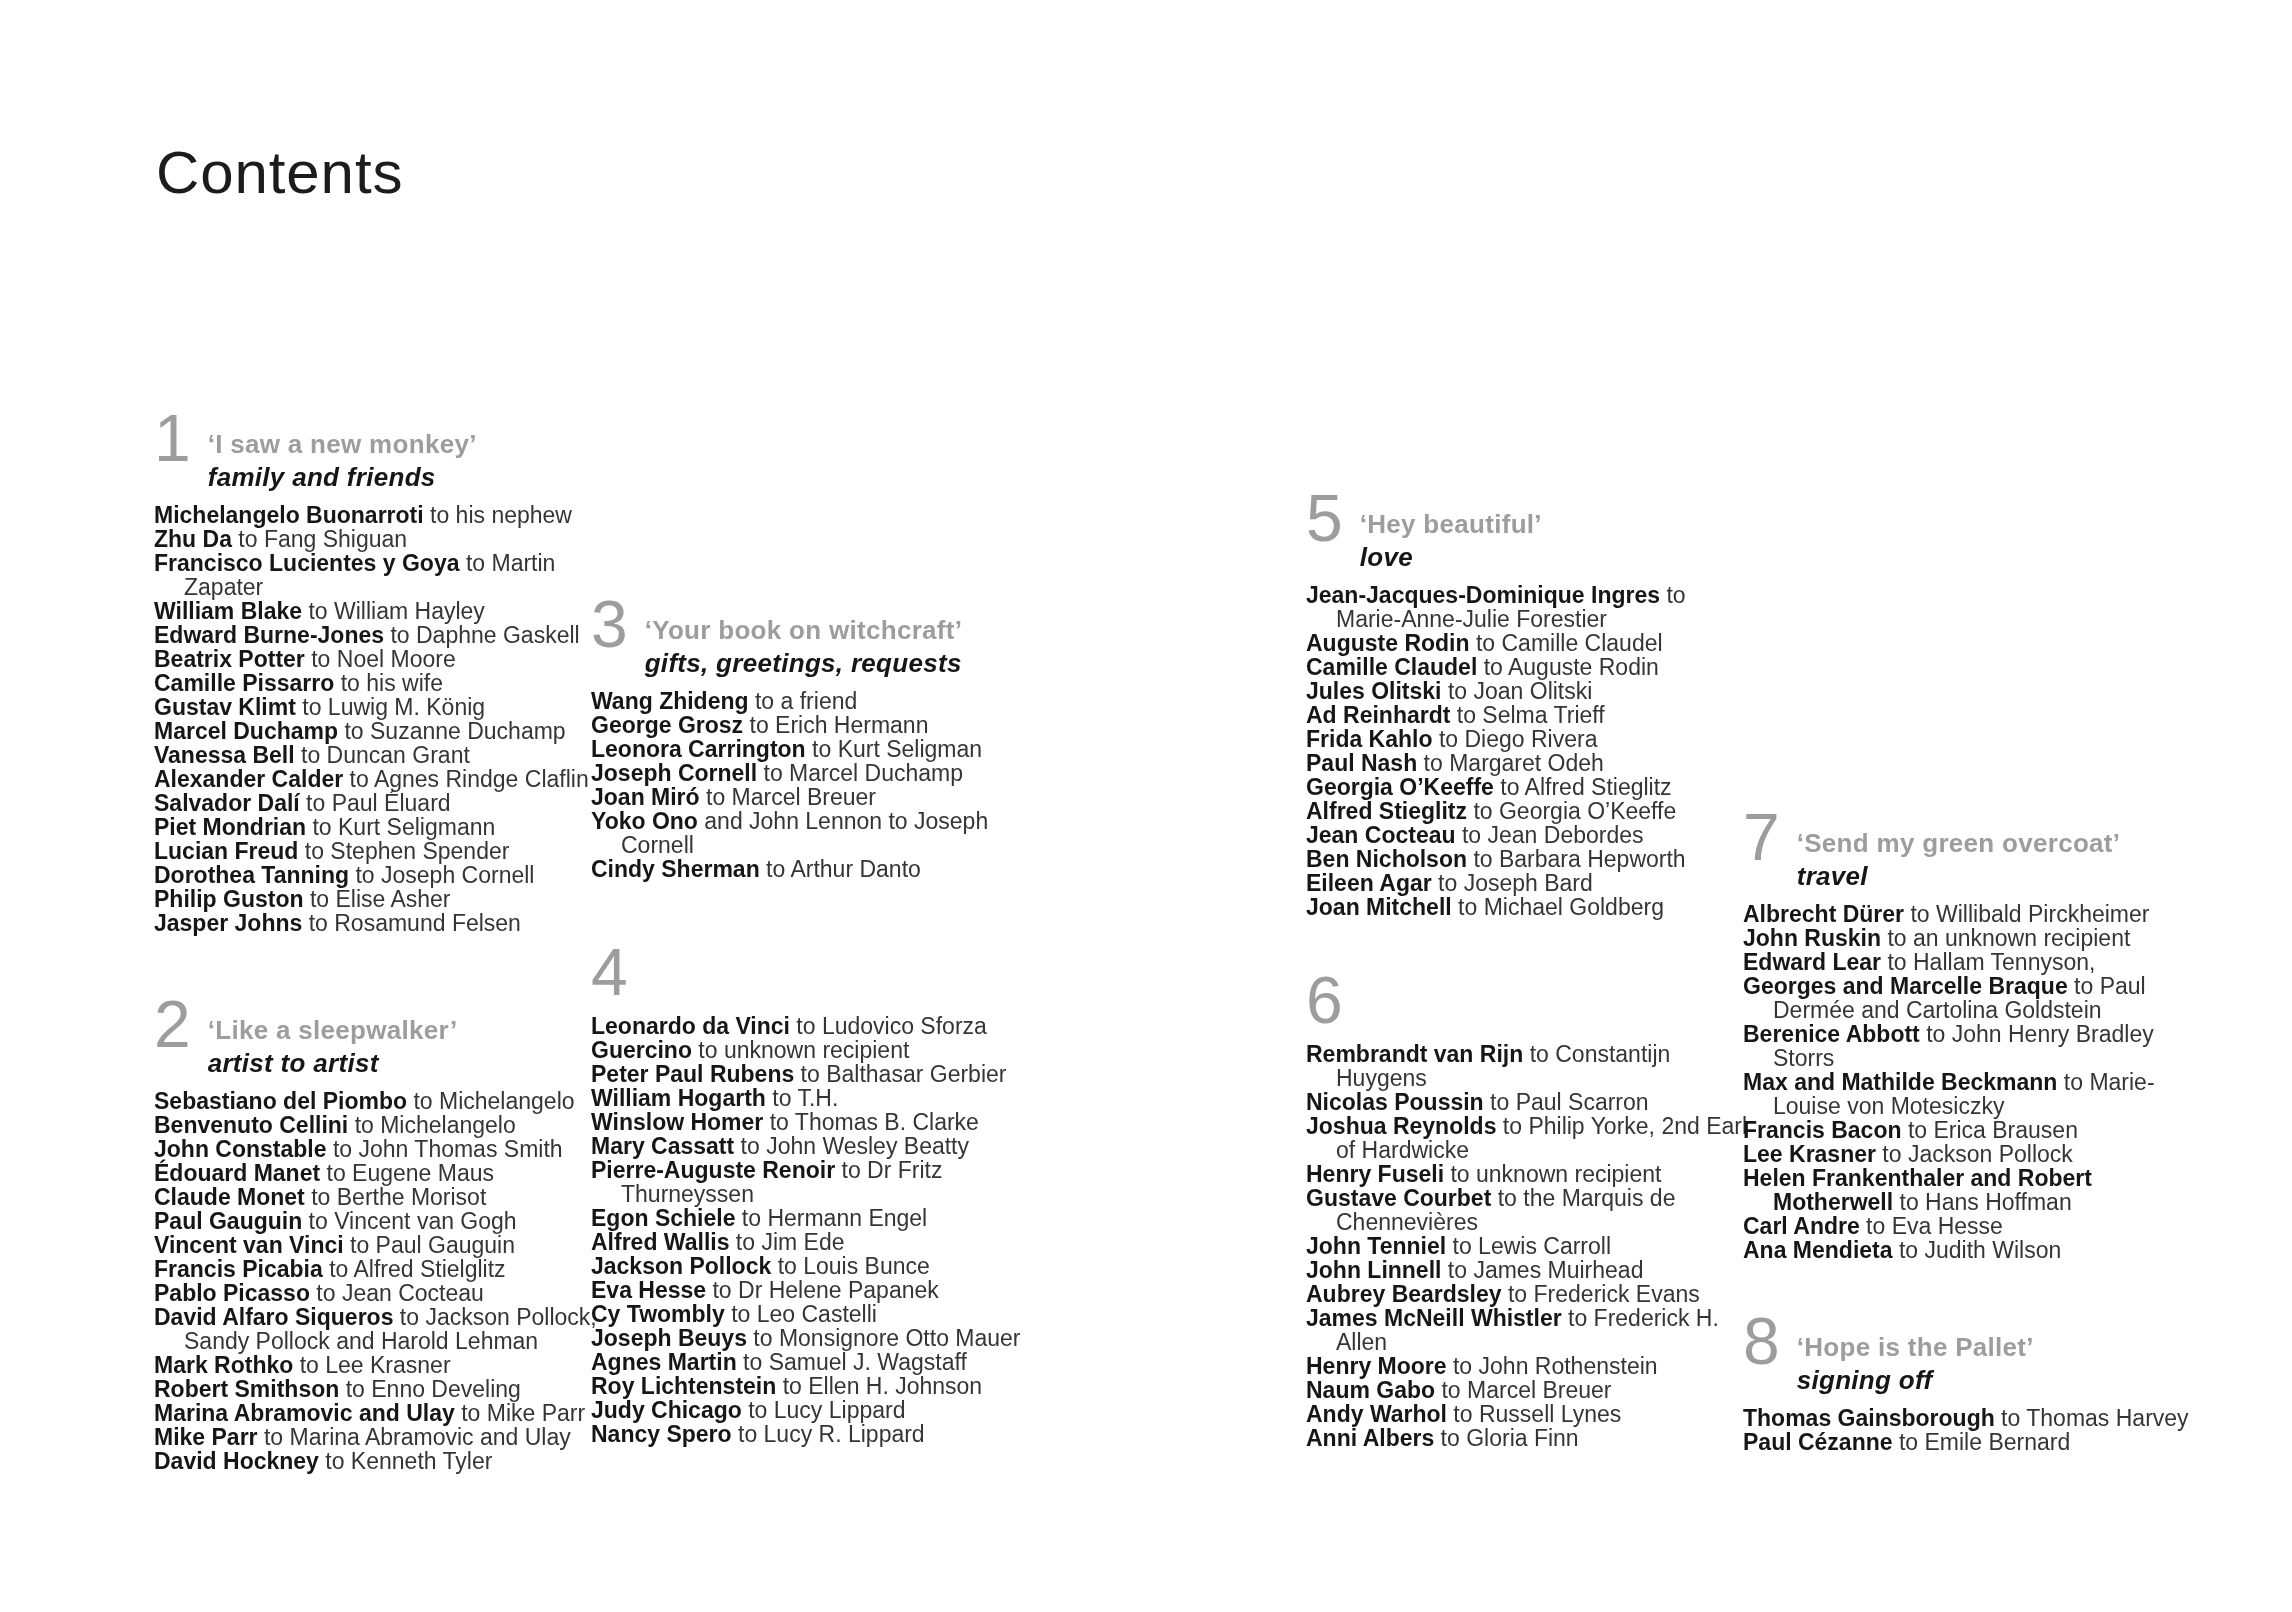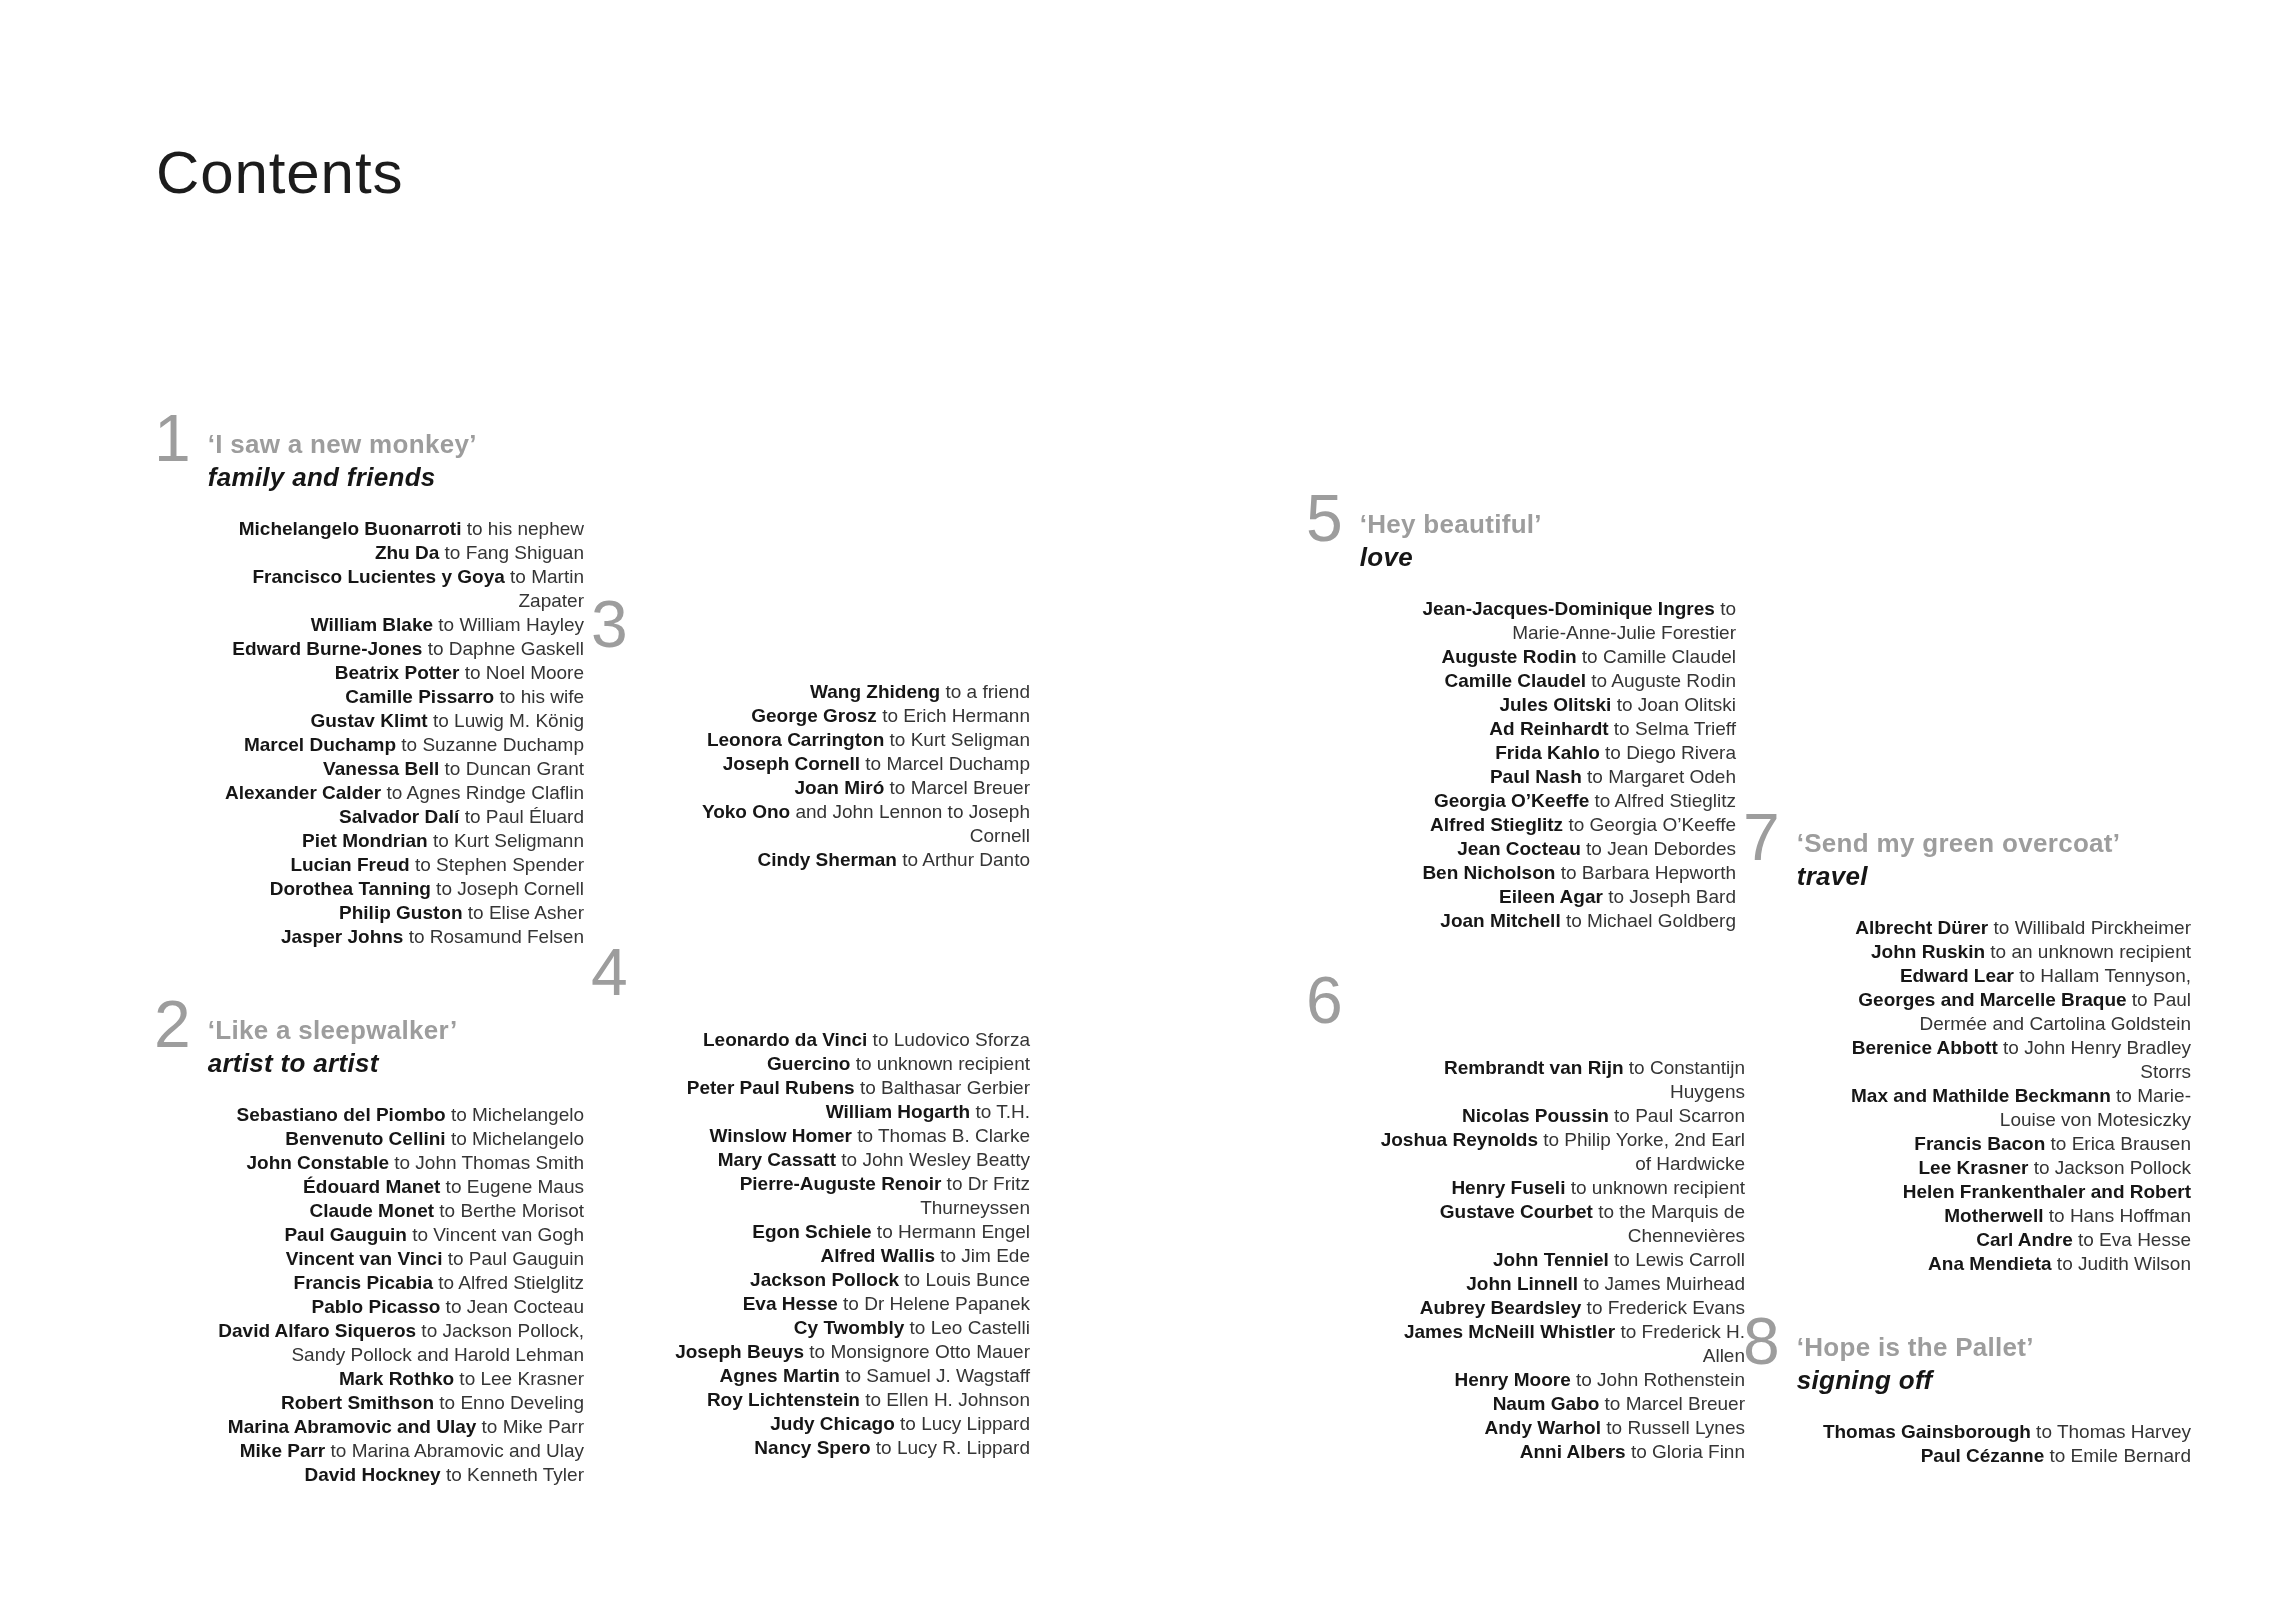--- a/index.html
+++ b/index.html
@@ -51,25 +51,24 @@
   .sec-sub {
     font-size: 26px;
     line-height: 33px;
     font-weight: 700;
     letter-spacing: 0.3px;
     color: #161616;
     white-space: nowrap;
     font-style: italic;
   }
   .sec-list {
-    margin-top: 23px;
-    font-size: 19px;
+    margin-top: 9px;
+    font-size: 23px;
     line-height: 24px;
     color: #353535;
-    text-align: right;
   }
   .line { white-space: nowrap; }
   .line.indent { padding-left: 30px; }
   .line .b { font-weight: 700; color: #161616; }
   .line .r { font-weight: 400; color: #353535; }
 </style>
 </head>
 <body>
 
 <div class="page">
@@ -129,20 +128,24 @@
         <div class="line"><span class="b">Robert Smithson</span><span class="r"> to Enno Develing</span></div>
         <div class="line"><span class="b">Marina Abramovic and Ulay</span><span class="r"> to Mike Parr</span></div>
         <div class="line"><span class="b">Mike Parr</span><span class="r"> to Marina Abramovic and Ulay</span></div>
         <div class="line"><span class="b">David Hockney</span><span class="r"> to Kenneth Tyler</span></div>
       </div>
   </div>
 
   <div class="section s3">
     <div class="sec-head">
       <div class="sec-num">3</div>
+      <div class="sec-titles">
+        <div class="sec-quote">‘Your book on witchcraft’</div>
+        <div class="sec-sub">gifts, greetings, requests</div>
+      </div>
     </div>
     <div class="sec-list">
         <div class="line"><span class="b">Wang Zhideng</span><span class="r"> to a friend</span></div>
         <div class="line"><span class="b">George Grosz</span><span class="r"> to Erich Hermann</span></div>
         <div class="line"><span class="b">Leonora Carrington</span><span class="r"> to Kurt Seligman</span></div>
         <div class="line"><span class="b">Joseph Cornell</span><span class="r"> to Marcel Duchamp</span></div>
         <div class="line"><span class="b">Joan Miró</span><span class="r"> to Marcel Breuer</span></div>
         <div class="line"><span class="b">Yoko Ono</span><span class="r"> and John Lennon to Joseph</span></div>
         <div class="line indent"><span class="r">Cornell</span></div>
         <div class="line"><span class="b">Cindy Sherman</span><span class="r"> to Arthur Danto</span></div>

